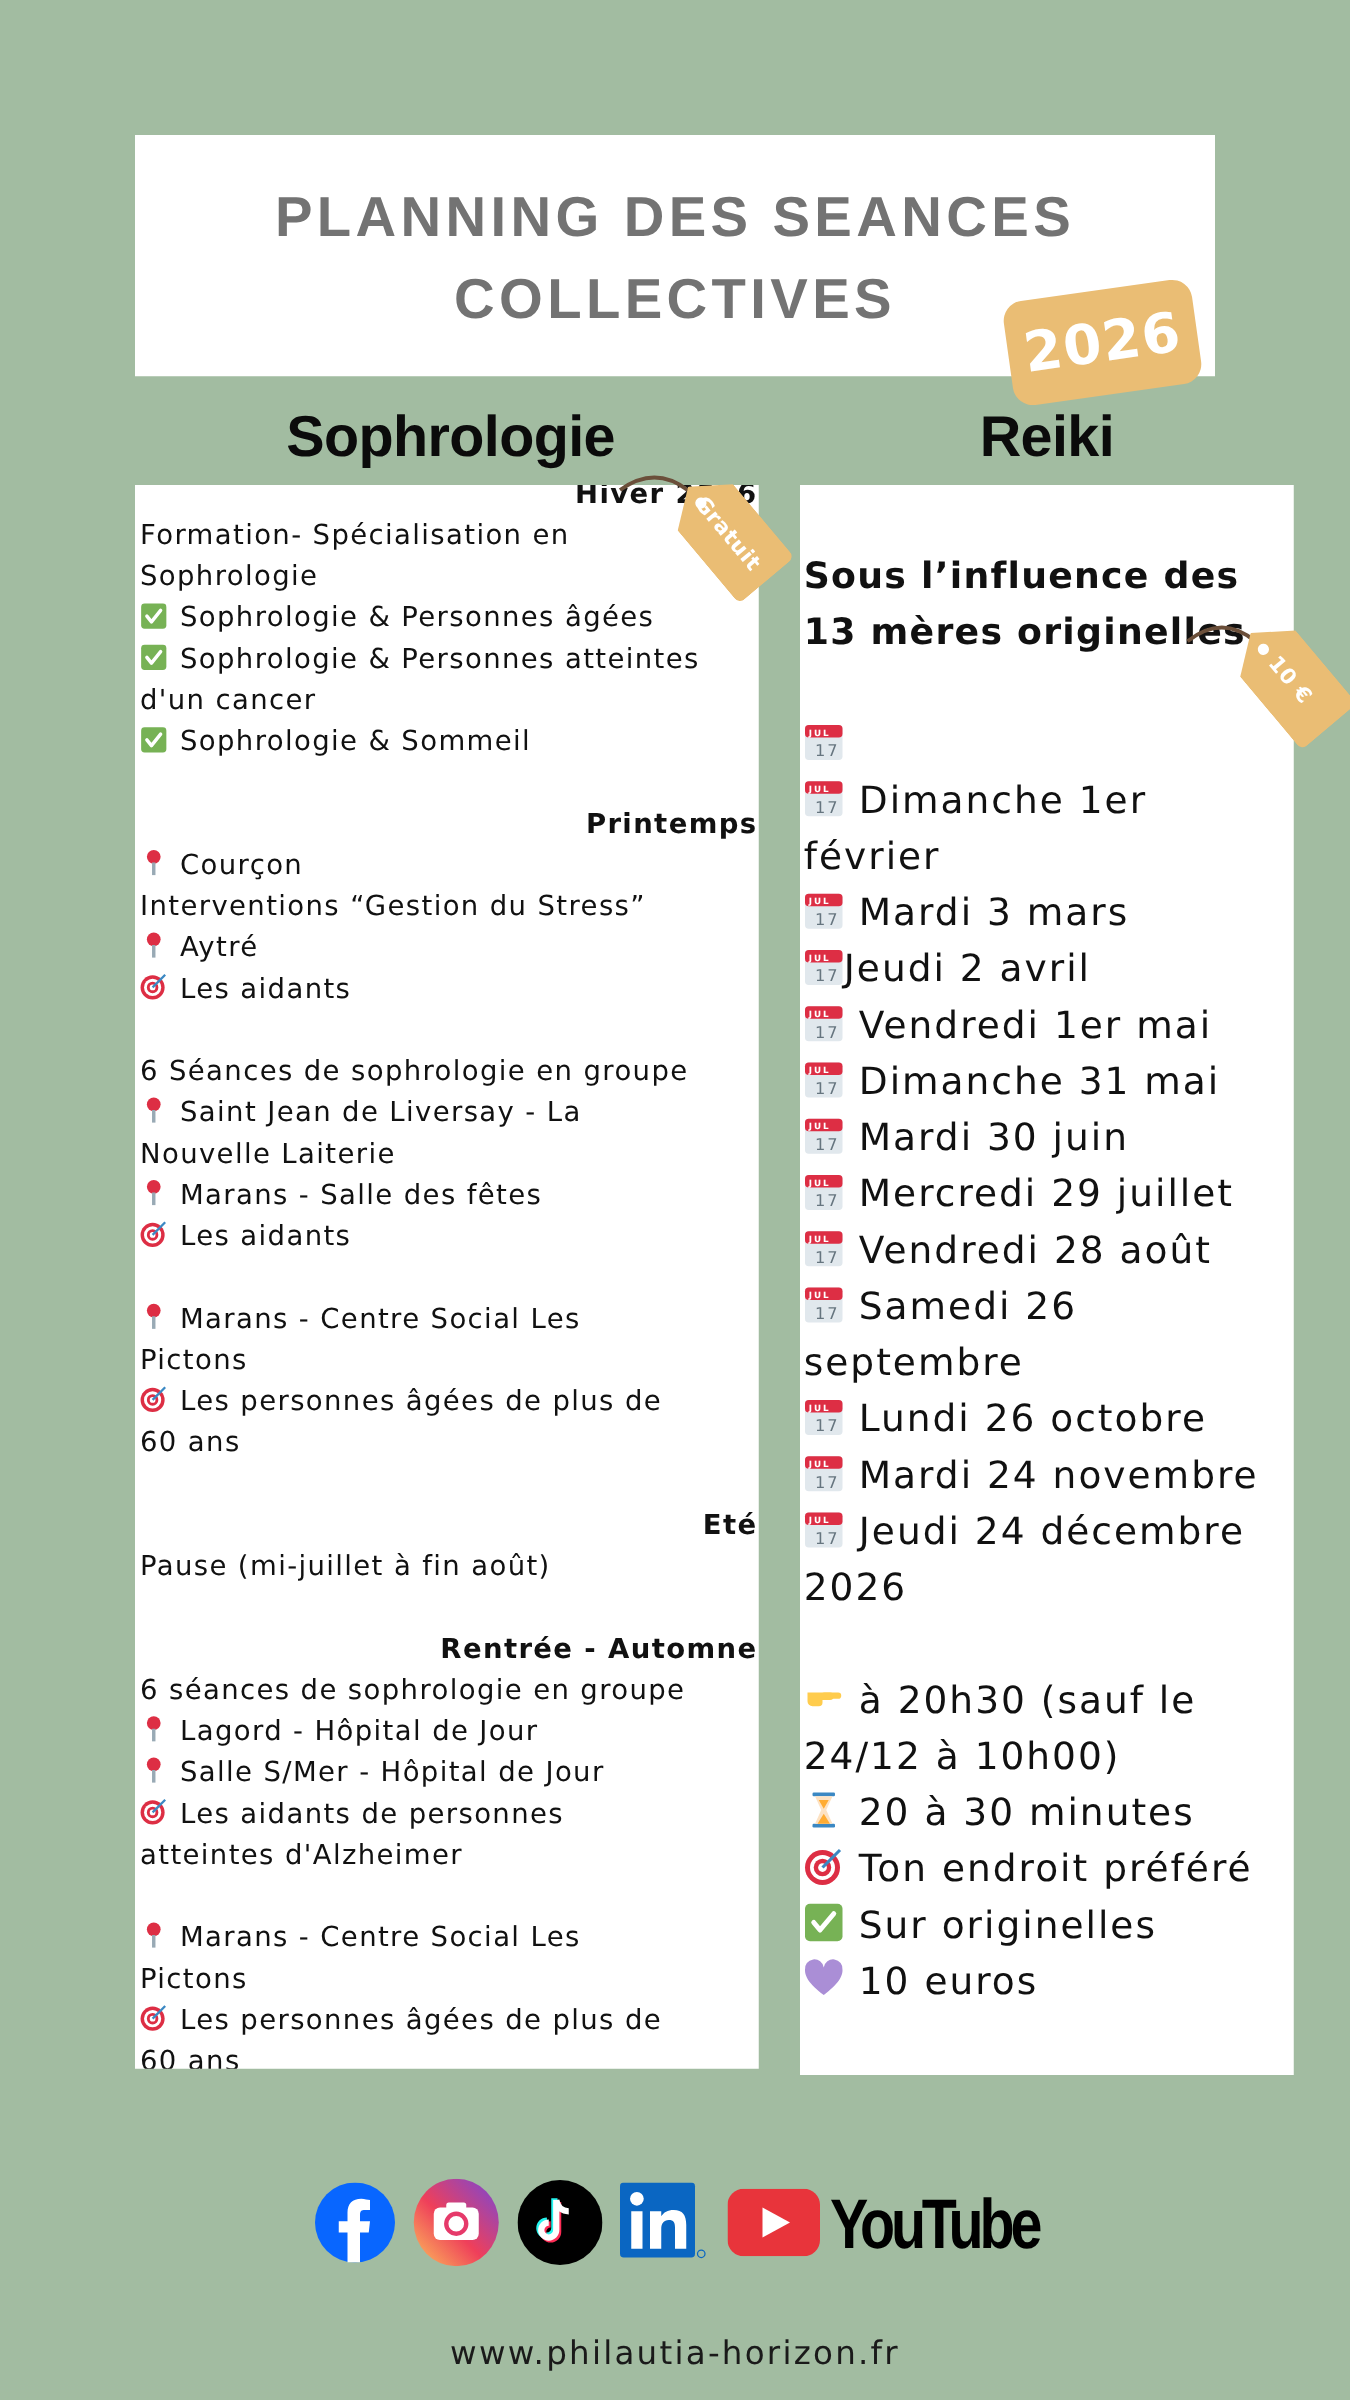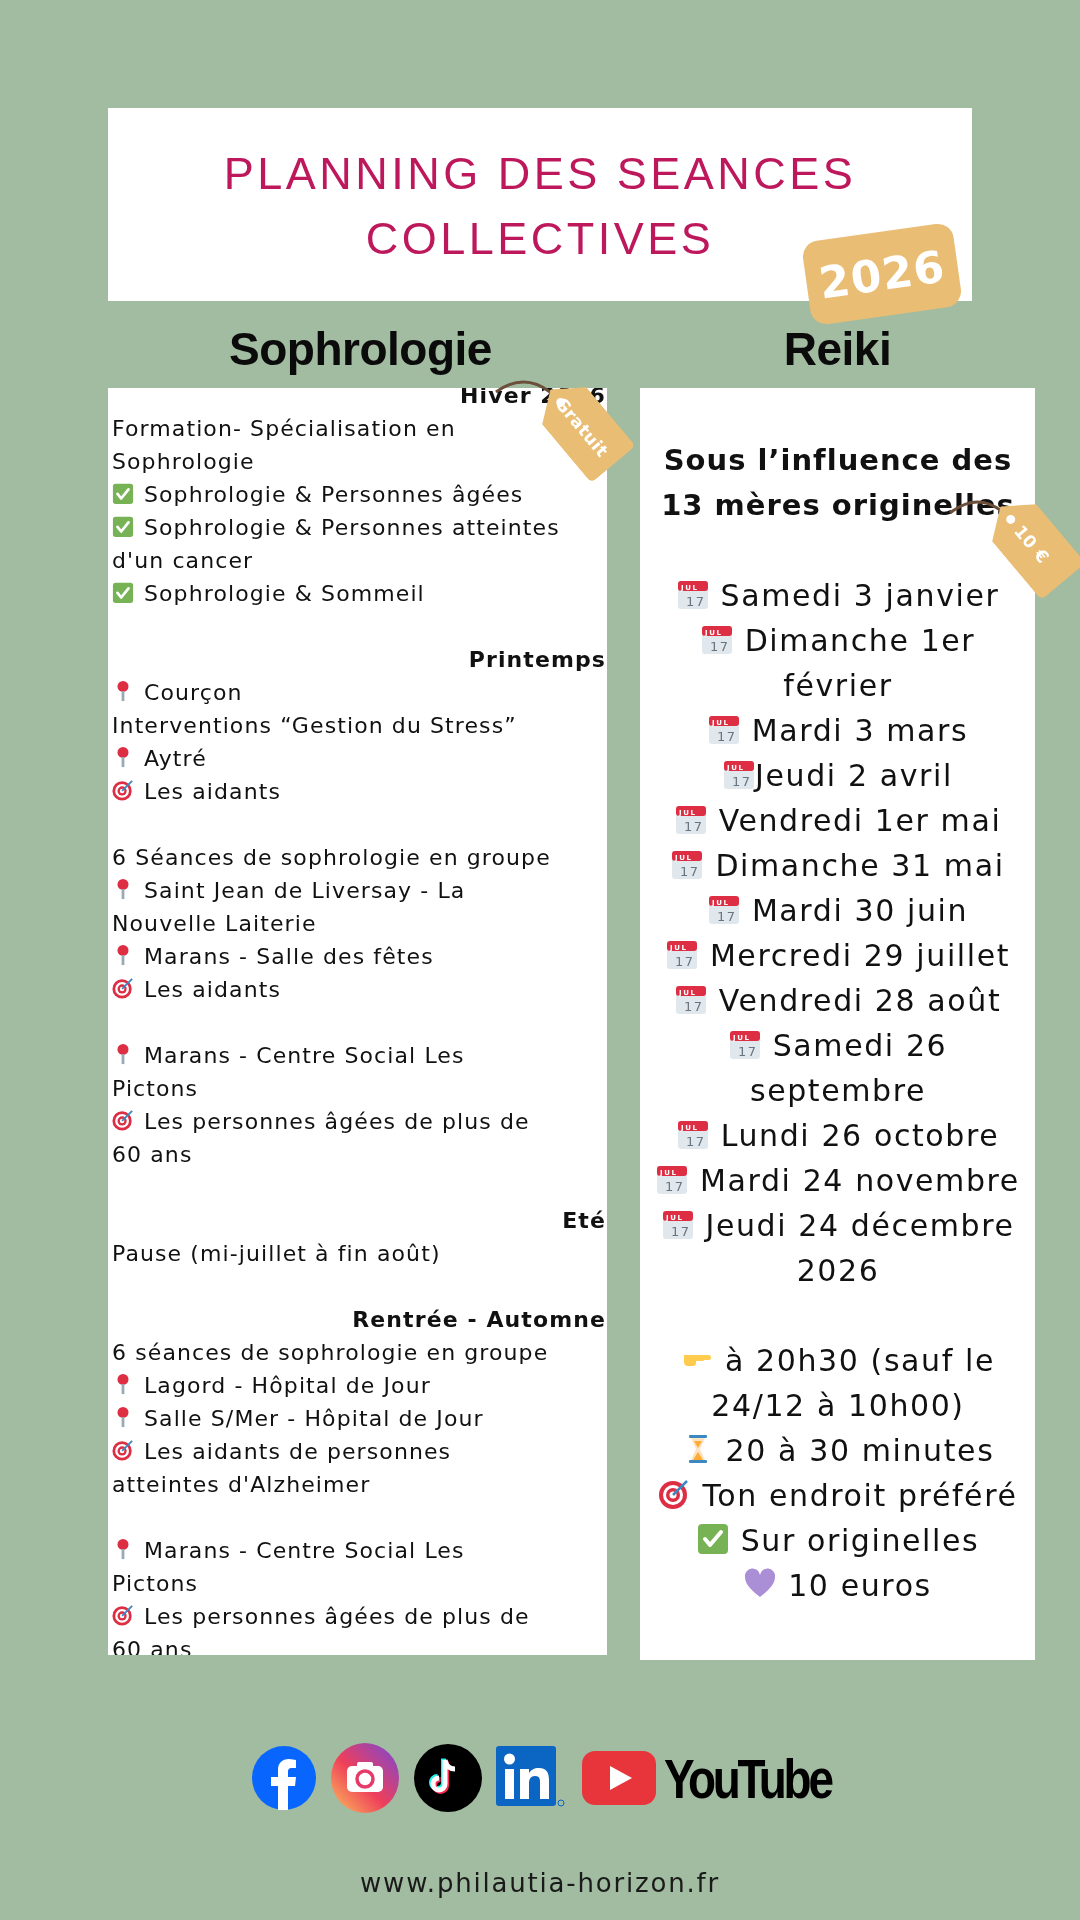--- a/index.html
+++ b/index.html
@@ -9,22 +9,22 @@
     font-family: "DejaVu Sans", sans-serif;
     color: #111;
     position: relative;
   }
   .title-card {
     position: absolute; left: 108px; top: 108px; width: 864px; height: 193px;
     background: #ffffff;
   }
   .title-line {
     position: absolute; left: 0; width: 100%; text-align: center;
-    font-family: "Liberation Sans", sans-serif; font-weight: normal;
-    font-size: 45px; letter-spacing: 3.5px; color: #be185d;
+    font-family: "Liberation Sans", sans-serif; font-weight: bold;
+    font-size: 45px; letter-spacing: 3.5px; color: #737373;
   }
   .title-line.l1 { top: 40px; }
   .title-line.l2 { top: 105px; }
   .year-badge {
     position: absolute; left: 806px; top: 232px; width: 152px; height: 84px;
     background: #eabd74; border-radius: 16px;
     transform: rotate(-8deg);
     display: flex; align-items: center; justify-content: center;
     color: #fff; font-family: "DejaVu Sans", sans-serif; font-weight: bold;
     font-size: 44px; letter-spacing: 1px;
@@ -46,21 +46,21 @@
   .left-content {
     position: absolute; left: 4px; top: -9px; width: 494px;
     font-size: 22px; line-height: 33px; letter-spacing: 1.1px; color: #111;
   }
   .left-content .line { white-space: nowrap; height: 33px; }
   .left-content .bold { font-weight: bold; text-align: right; }
   .left-content .gap { height: 33px; }
 
   .right-content {
     position: absolute; left: 3px; top: 50px; width: 390px;
-    font-size: 30px; line-height: 45px; letter-spacing: 1.6px; color: #111; text-align: center;
+    font-size: 30px; line-height: 45px; letter-spacing: 1.6px; color: #111;
   }
   .right-content .heading {
     font-weight: bold; font-size: 29px; line-height: 45px; letter-spacing: 1px;
   }
   .right-content .gap { height: 45px; }
   .right-content .line { }
 
   .emoji {
     display: inline-block; vertical-align: -3px; margin-right: 10px;
   }
@@ -219,21 +219,21 @@
   <div class="right-content">
     <div class="heading">Sous l’influence des</div>
     <div class="heading">13 mères originelles</div>
     <div class="gap"></div>
     <div id="reiki-dates">
         <div class="line"><span class="emoji"><svg viewBox="0 0 32 32" width="32" height="32">
               <rect x="1" y="3" width="30" height="28" rx="3" fill="#e1e8ed"></rect>
               <rect x="1" y="3" width="30" height="10" rx="3" fill="#dd2e44"></rect>
               <text x="4" y="11.5" font-size="7" font-family="DejaVu Sans, sans-serif" font-weight="bold" fill="#fff">JUL</text>
               <text x="9" y="28" font-size="13" font-family="DejaVu Sans, sans-serif" fill="#66757f">17</text>
-            </svg></span><span>Samedi 3 janvier</span></div>
+            </svg></span></div>
         <div class="line"><span class="emoji"><svg viewBox="0 0 32 32" width="32" height="32">
               <rect x="1" y="3" width="30" height="28" rx="3" fill="#e1e8ed"></rect>
               <rect x="1" y="3" width="30" height="10" rx="3" fill="#dd2e44"></rect>
               <text x="4" y="11.5" font-size="7" font-family="DejaVu Sans, sans-serif" font-weight="bold" fill="#fff">JUL</text>
               <text x="9" y="28" font-size="13" font-family="DejaVu Sans, sans-serif" fill="#66757f">17</text>
             </svg></span><span>Dimanche 1er</span></div>
         <div class="line"><span>février</span></div>
         <div class="line"><span class="emoji"><svg viewBox="0 0 32 32" width="32" height="32">
               <rect x="1" y="3" width="30" height="28" rx="3" fill="#e1e8ed"></rect>
               <rect x="1" y="3" width="30" height="10" rx="3" fill="#dd2e44"></rect>

